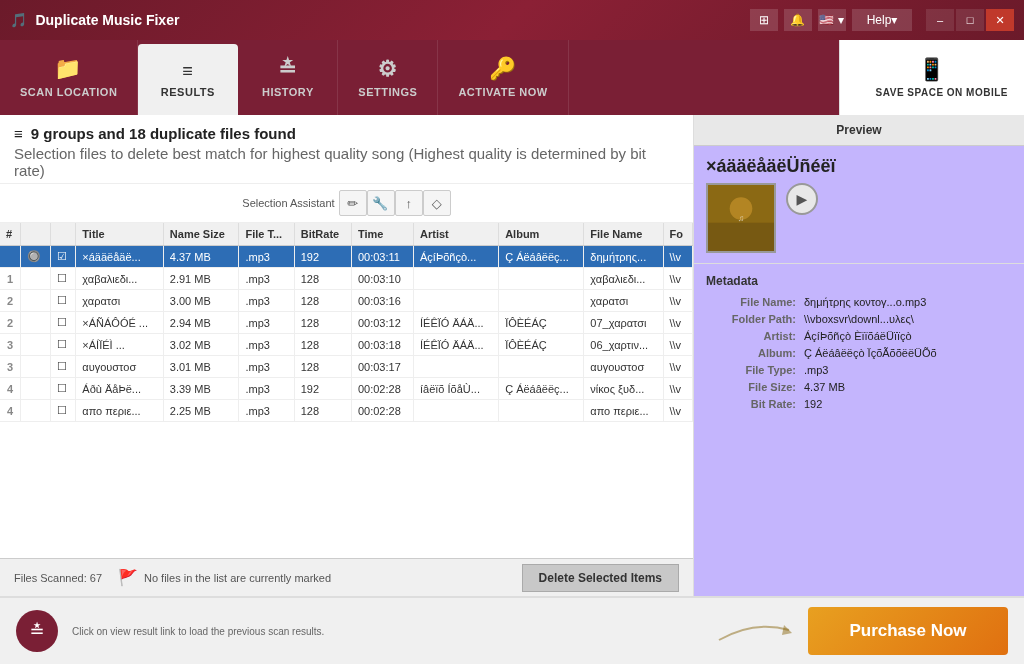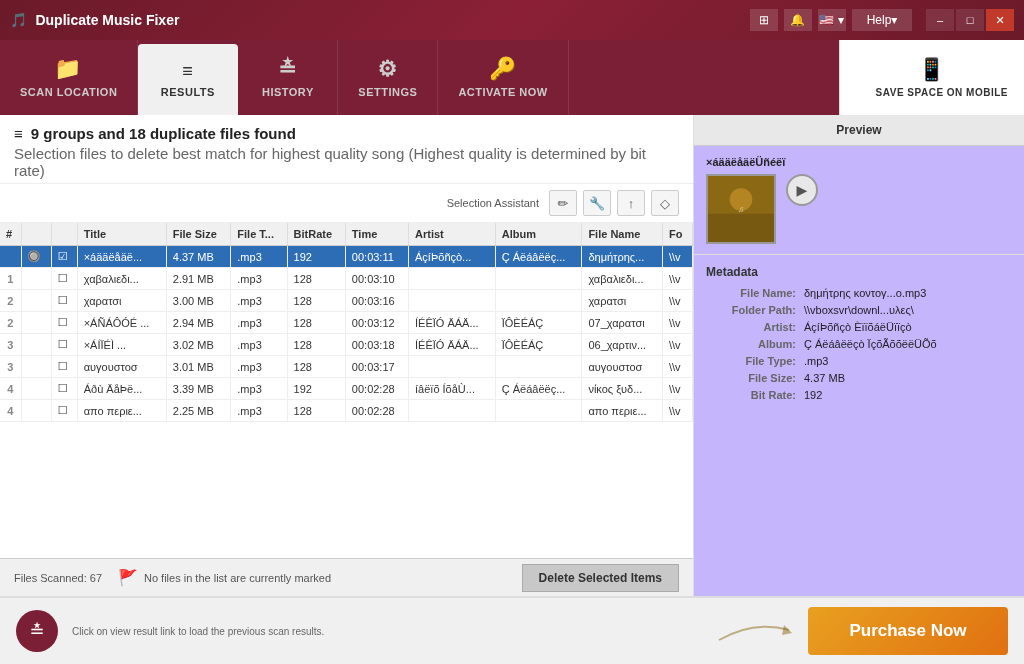--- a/index.html
+++ b/index.html
@@ -142,23 +142,22 @@
       margin-bottom: 3px;
     }
     .results-subtitle {
       font-size: 15px;
       color: #666;
     }
 
     .selection-bar {
       display: flex;
       align-items: center;
-      justify-content: flex-end;
+      justify-content: center;
       padding: 6px 14px;
-      gap: 6px;
       border-bottom: 1px solid #eee;
     }
     .selection-label {
       font-size: 11px;
       color: #555;
       margin-right: 4px;
     }
     .sel-btn {
       width: 28px;
       height: 26px;
@@ -248,21 +247,21 @@
       font-weight: bold;
       font-size: 12px;
       color: #333;
       border-bottom: 1px solid #ccc;
     }
     .preview-content {
       padding: 10px 12px;
       border-bottom: 1px solid #ddd;
     }
     .preview-song-title {
-      font-size: 11px;
+      font-size: 18px;
       font-weight: bold;
       color: #222;
       margin-bottom: 6px;
     }
     .preview-art-row {
       display: flex;
       gap: 10px;
       align-items: flex-start;
     }
     .album-art {
@@ -438,21 +437,21 @@
     </div>
 
     <div class="results-table">
       <table>
         <thead>
           <tr>
             <th>#</th>
             <th></th>
             <th></th>
             <th>Title</th>
-            <th>File Size</th>
+            <th>Name Size</th>
             <th>File T...</th>
             <th>BitRate</th>
             <th>Time</th>
             <th>Artist</th>
             <th>Album</th>
             <th>File Name</th>
             <th>Fo</th>
           </tr>
         </thead>
         <tbody id="table-body">

